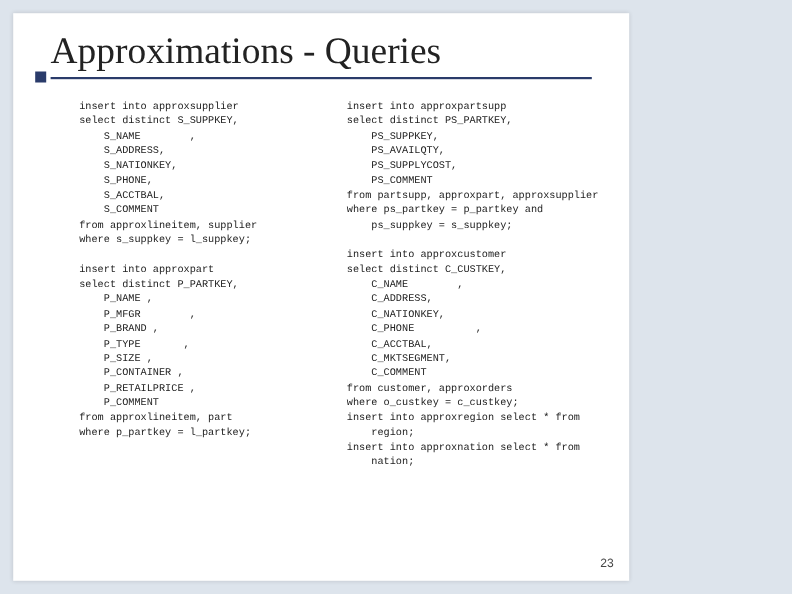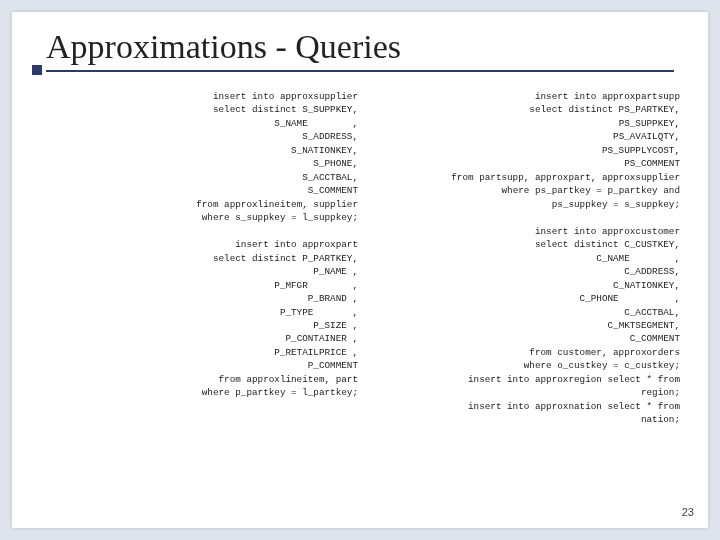--- a/index.html
+++ b/index.html
@@ -6,21 +6,21 @@
     margin: 0;
     padding: 0;
     width: 720px;
     height: 540px;
     background: #dde4ec;
     font-family: Verdana, Arial, sans-serif;
     overflow: hidden;
   }
   .slide {
     background: #fff;
-    width: 696px;
+    width: 560px;
     height: 516px;
     margin: 12px;
     position: relative;
     box-shadow: 0 0 4px rgba(0,0,0,0.15);
   }
   .title-wrap {
     padding: 16px 34px 0 34px;
   }
   .title {
     font-family: "Times New Roman", Times, serif;
@@ -39,21 +39,20 @@
     left: -14px;
     bottom: -5px;
     width: 10px;
     height: 10px;
     background: #2a3b6a;
   }
   .content {
     display: flex;
     padding: 18px 28px 0 60px;
     gap: 36px;
-    text-align: right;
   }
   .col {
     flex: 1;
     font-family: "Courier New", Courier, monospace;
     font-size: 9.3px;
     line-height: 1.45;
     color: #222;
     white-space: pre;
   }
   .page-num {

